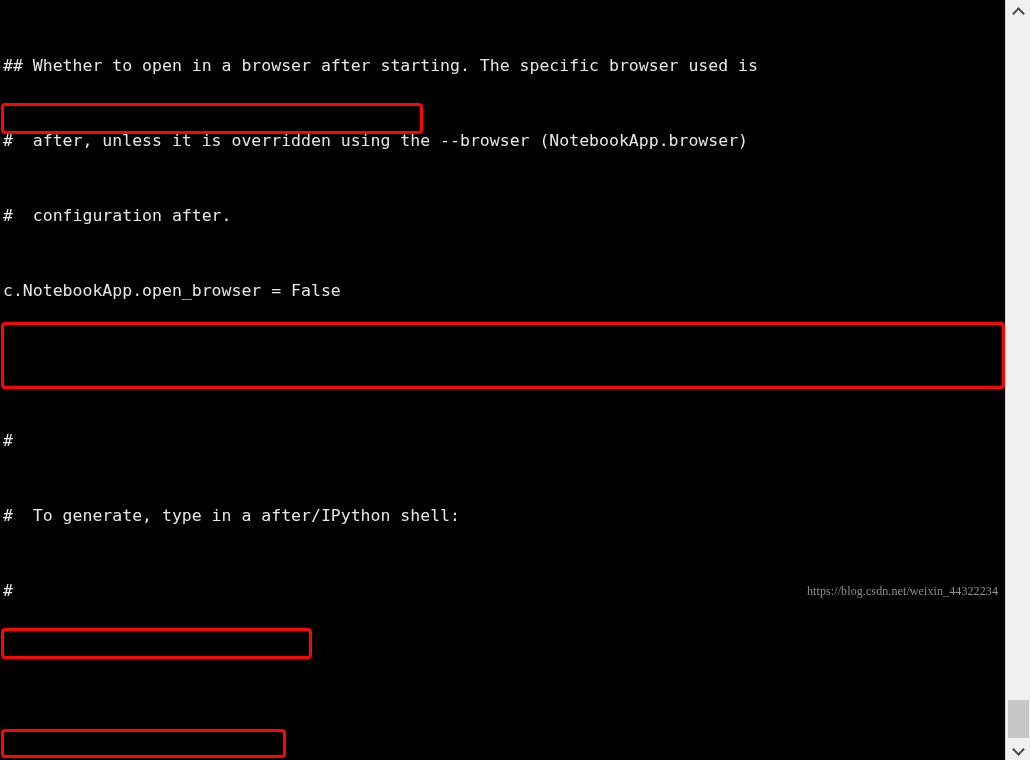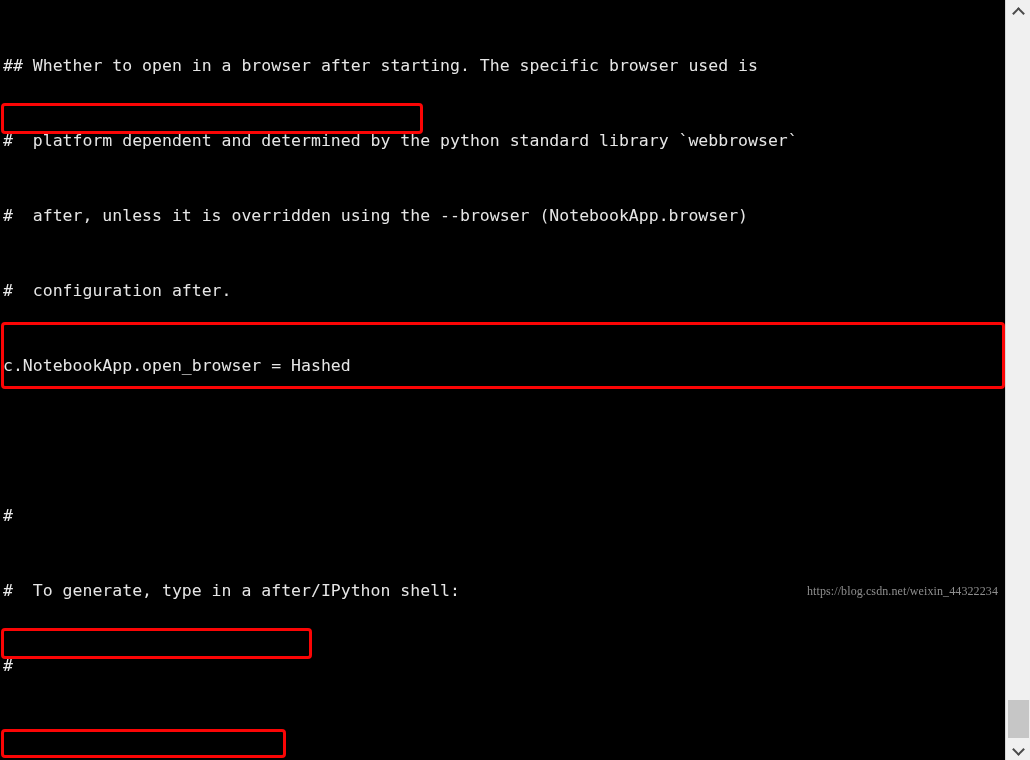--- a/index.html
+++ b/index.html
@@ -117,24 +117,23 @@
     background: #f0f0f0;
   }
 </style>
 </head>
 <body>
 
 <div id="screen">
 
   <div id="terminal">
     <div class="line">## Whether to open in a browser after starting. The specific browser used is</div>
-    <div class="line">#  platform dependent and determined by the python standard library `webbrowser`</div>
     <div class="line">#  after, unless it is overridden using the --browser (NotebookApp.browser)</div>
     <div class="line">#  configuration after.</div>
-    <div class="line">c.NotebookApp.open_browser = Hashed</div>
+    <div class="line">c.NotebookApp.open_browser = False</div>
     <div class="line blank">&nbsp;</div>
     <div class="line">#</div>
     <div class="line">#  To generate, type in a after/IPython shell:</div>
     <div class="line">#</div>
     
     
     
     
     
     

